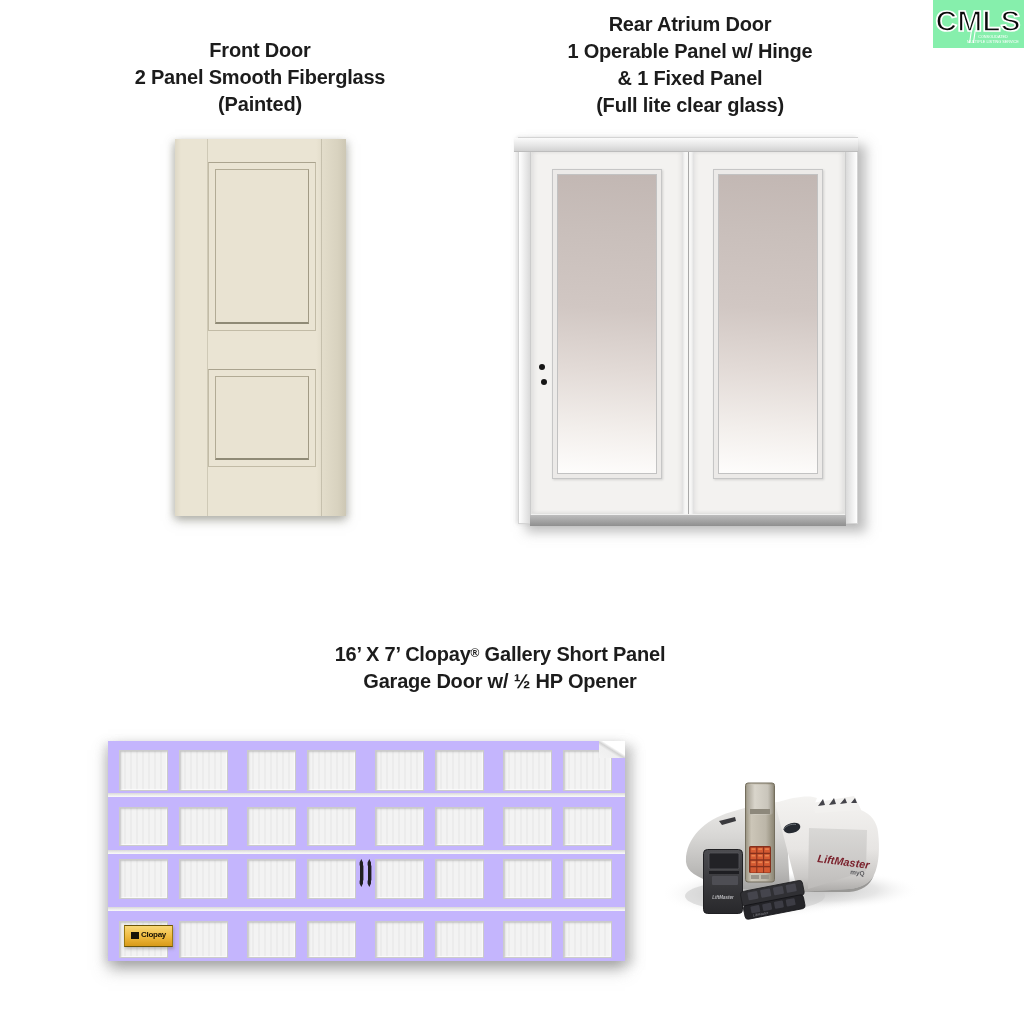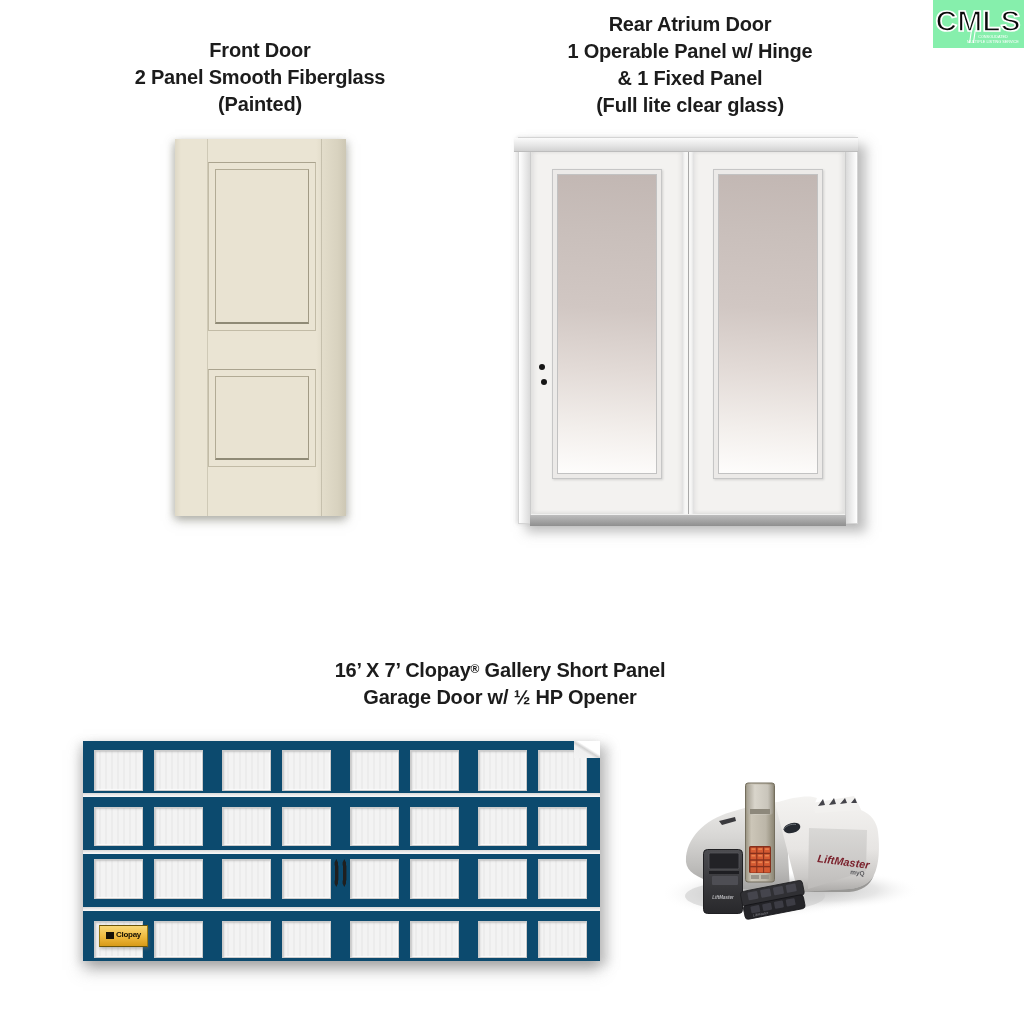--- a/index.html
+++ b/index.html
@@ -1,20 +1,20 @@
 <!DOCTYPE html>
 <html><head>
 <meta charset="utf-8">
 <style>
   html,body{margin:0;padding:0;}
   body{width:1024px;height:1024px;background:#ffffff;font-family:"Liberation Sans",sans-serif;position:relative;overflow:hidden;}
   .cap{position:absolute;font-weight:bold;font-size:20px;line-height:27px;color:#1c1c1c;text-align:center;white-space:nowrap;letter-spacing:-0.2px;}
   #t1{left:60px;top:37px;width:400px;}
   #t2{left:490px;top:11px;width:400px;}
-  #t3{left:300px;top:656px;width:400px;}
+  #t3{left:300px;top:640px;width:400px;}
 
   
   #cmls{position:absolute;left:933px;top:0;width:91px;height:48px;background:#86efac;}
 
   
   #fdoor{position:absolute;left:175px;top:139px;width:171px;height:377px;
     background:linear-gradient(90deg,#ded8c6 0,#eae4d3 6px,#eae4d3 141px,#e3ddcb 147px,#d8d2bf 163px,#cdc7b4 171px);
     box-shadow:0 5px 10px rgba(140,140,130,.5), -3px 2px 6px rgba(175,175,165,.35), 3px 2px 6px rgba(175,175,165,.3);}
   #fdoor .stile1{position:absolute;left:32px;top:0;width:1px;height:100%;background:#cfc9b6;}
   #fdoor .stile2{position:absolute;left:146px;top:0;width:1px;height:100%;background:#c6c0ad;}
@@ -47,22 +47,22 @@
   #mull{position:absolute;left:50%;top:13px;bottom:9px;width:12px;margin-left:-6px;
     background:linear-gradient(90deg,#dedede 0,#f7f7f6 25%,#f7f7f6 75%,#dedede 100%);}
   #mull:before{content:"";position:absolute;left:50%;top:0;width:1px;height:100%;background:#a8a8a8;}
   #adoor .dot1,#adoor .dot2{position:absolute;width:6px;height:6px;border-radius:50%;background:#161616;}
   #adoor .dot1{left:20px;top:226px;}
   #adoor .dot2{left:22px;top:241px;}
   #sweep{position:absolute;left:11px;right:11px;bottom:-3px;height:11px;
     background:linear-gradient(180deg,#bdbdbd 0,#a8a8a8 45%,#8f8f8f 100%);}
 
   
-  #gdoor{position:absolute;left:83px;top:741px;width:517px;height:220px;
-    background:#0c4a6e;
+  #gdoor{position:absolute;left:108px;top:741px;width:517px;height:220px;
+    background:#c4b5fd;
     box-shadow:0 9px 14px rgba(125,125,125,.5), 9px 4px 10px rgba(150,150,150,.35), -4px 2px 8px rgba(170,170,170,.3);}
   .grail{position:absolute;left:0;width:100%;height:4px;
     background:linear-gradient(180deg,#d8d8d8 0,#ededed 55%,#fafafa 100%);}
   .gpanel{position:absolute;border:1px solid #cbcbcb;background:#f2f2f2;
     box-shadow:inset 1px 1px 2px rgba(165,165,165,.6), inset -1px -1px 1px rgba(255,255,255,.9);
     background-image:repeating-linear-gradient(90deg,#f3f3f3 0,#f3f3f3 4px,#e5e5e5 5px,#f3f3f3 6px);}
   #gcurl{position:absolute;right:0;top:0;width:26px;height:17px;
     background:linear-gradient(212deg,#ffffff 0,#ffffff 42%,#d2d2d2 52%,#efefef 62%,#f3f3f3 100%);}
   #clopay{position:absolute;left:16px;top:184px;width:49px;height:22px;box-sizing:border-box;
     background:linear-gradient(180deg,#f8d878 0,#f0bc42 50%,#d89a18 100%);

